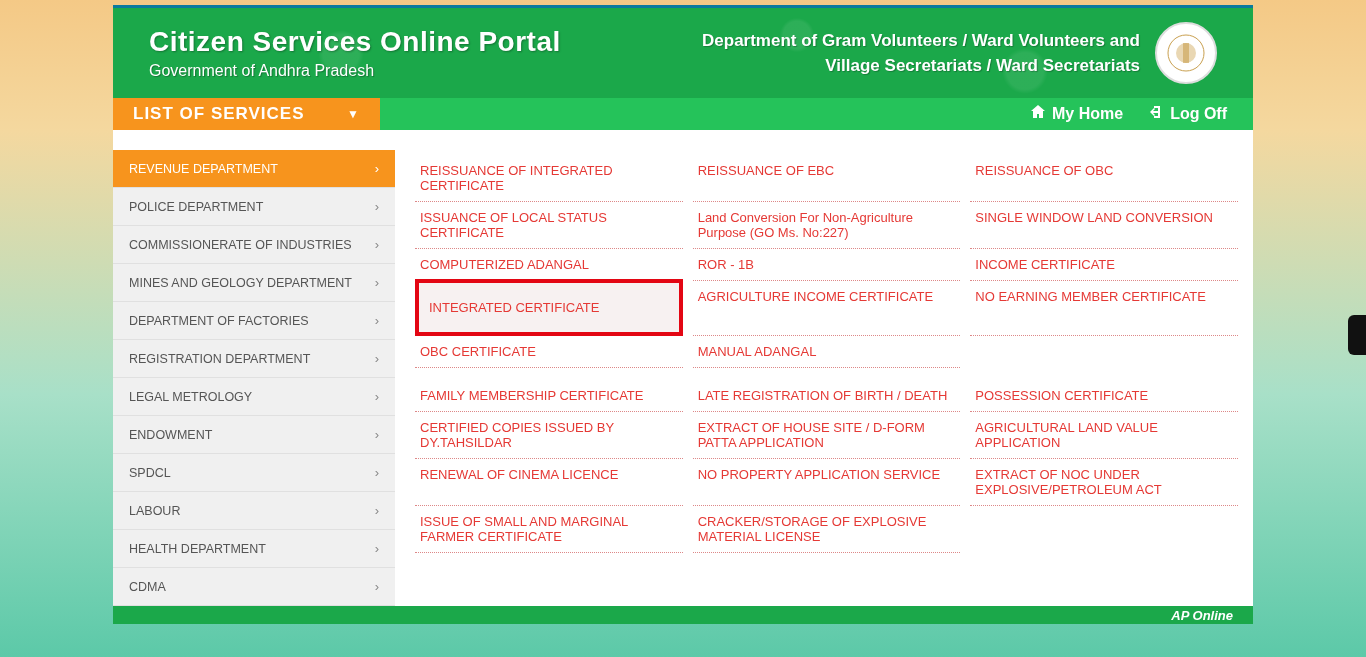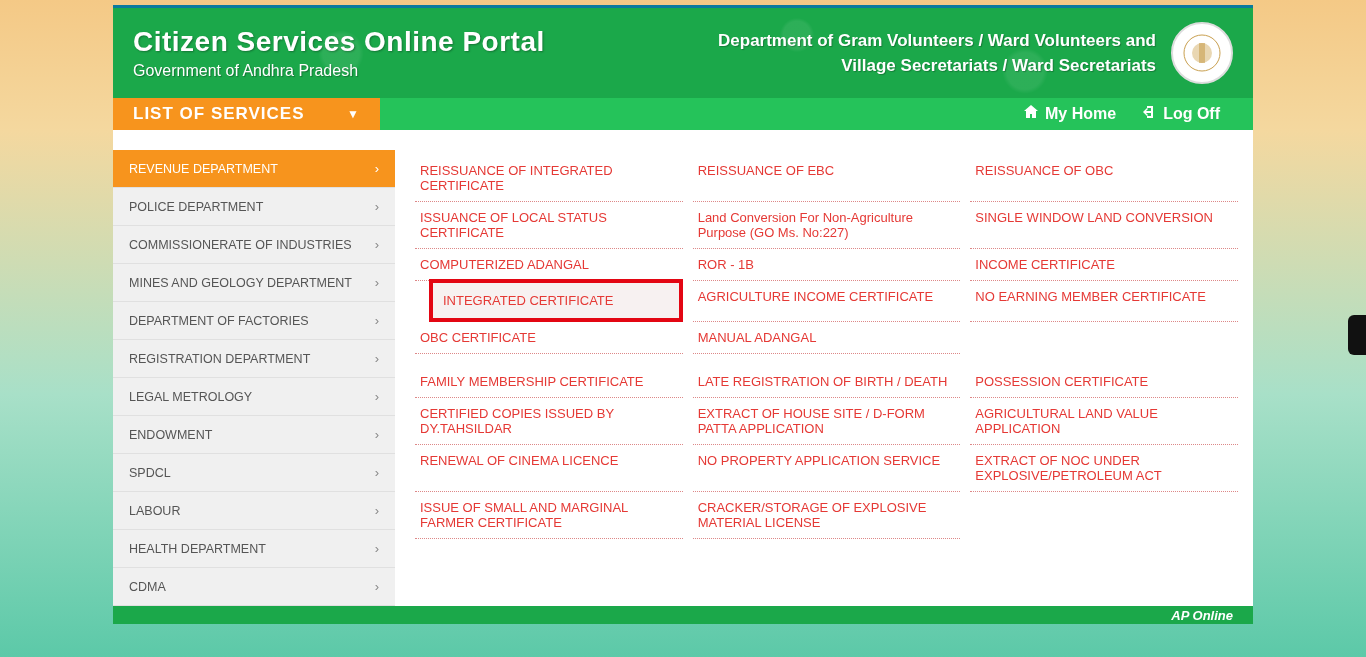--- a/index.html
+++ b/index.html
@@ -17,21 +17,21 @@
 }
 .top-bar {
   height: 3px;
   background: #0b7a9e;
 }
 .header {
   background: #1ba84a;
   background-image: radial-gradient(circle at 20% 50%, rgba(255,255,255,0.08) 2%, transparent 2.5%),
                     radial-gradient(circle at 60% 30%, rgba(255,255,255,0.08) 2%, transparent 2.5%),
                     radial-gradient(circle at 80% 70%, rgba(255,255,255,0.08) 2%, transparent 2.5%);
-  padding: 14px 20px;
+  padding: 14px 36px;
   display: flex;
   justify-content: space-between;
   align-items: center;
   color: #fff;
   position: relative;
   gap: 27px;
 }
 .header-left h1 {
   font-size: 28px;
   font-weight: bold;
@@ -87,21 +87,21 @@
   width: 267px;
   justify-content: space-between;
 }
 .list-services .caret {
   font-size: 12px;
 }
 .nav-right {
   display: flex;
   align-items: center;
   gap: 25px;
-  padding-right: 33px;
+  padding-right: 26px;
 }
 .nav-right a {
   color: #fff;
   font-weight: bold;
   font-size: 16px;
   text-decoration: none;
   display: flex;
   align-items: center;
   gap: 6px;
 }
@@ -153,23 +153,22 @@
   cursor: pointer;
   display: block;
 }
 .service-group-gap {
   grid-column: 1 / -1;
   height: 12px;
 }
 .highlighted {
   border: 4px solid #e30613;
   background: #f7f1f1;
-  padding: 10px 10px;
+  padding: 17px 10px;
   margin-top: -2px;
-  margin-left: 14px;
 }
 .footer {
   background: #1ba84a;
   height: 18px;
   display: flex;
   justify-content: flex-end;
   align-items: center;
   padding-right: 20px;
   color: #fff;
   font-size: 13px;

